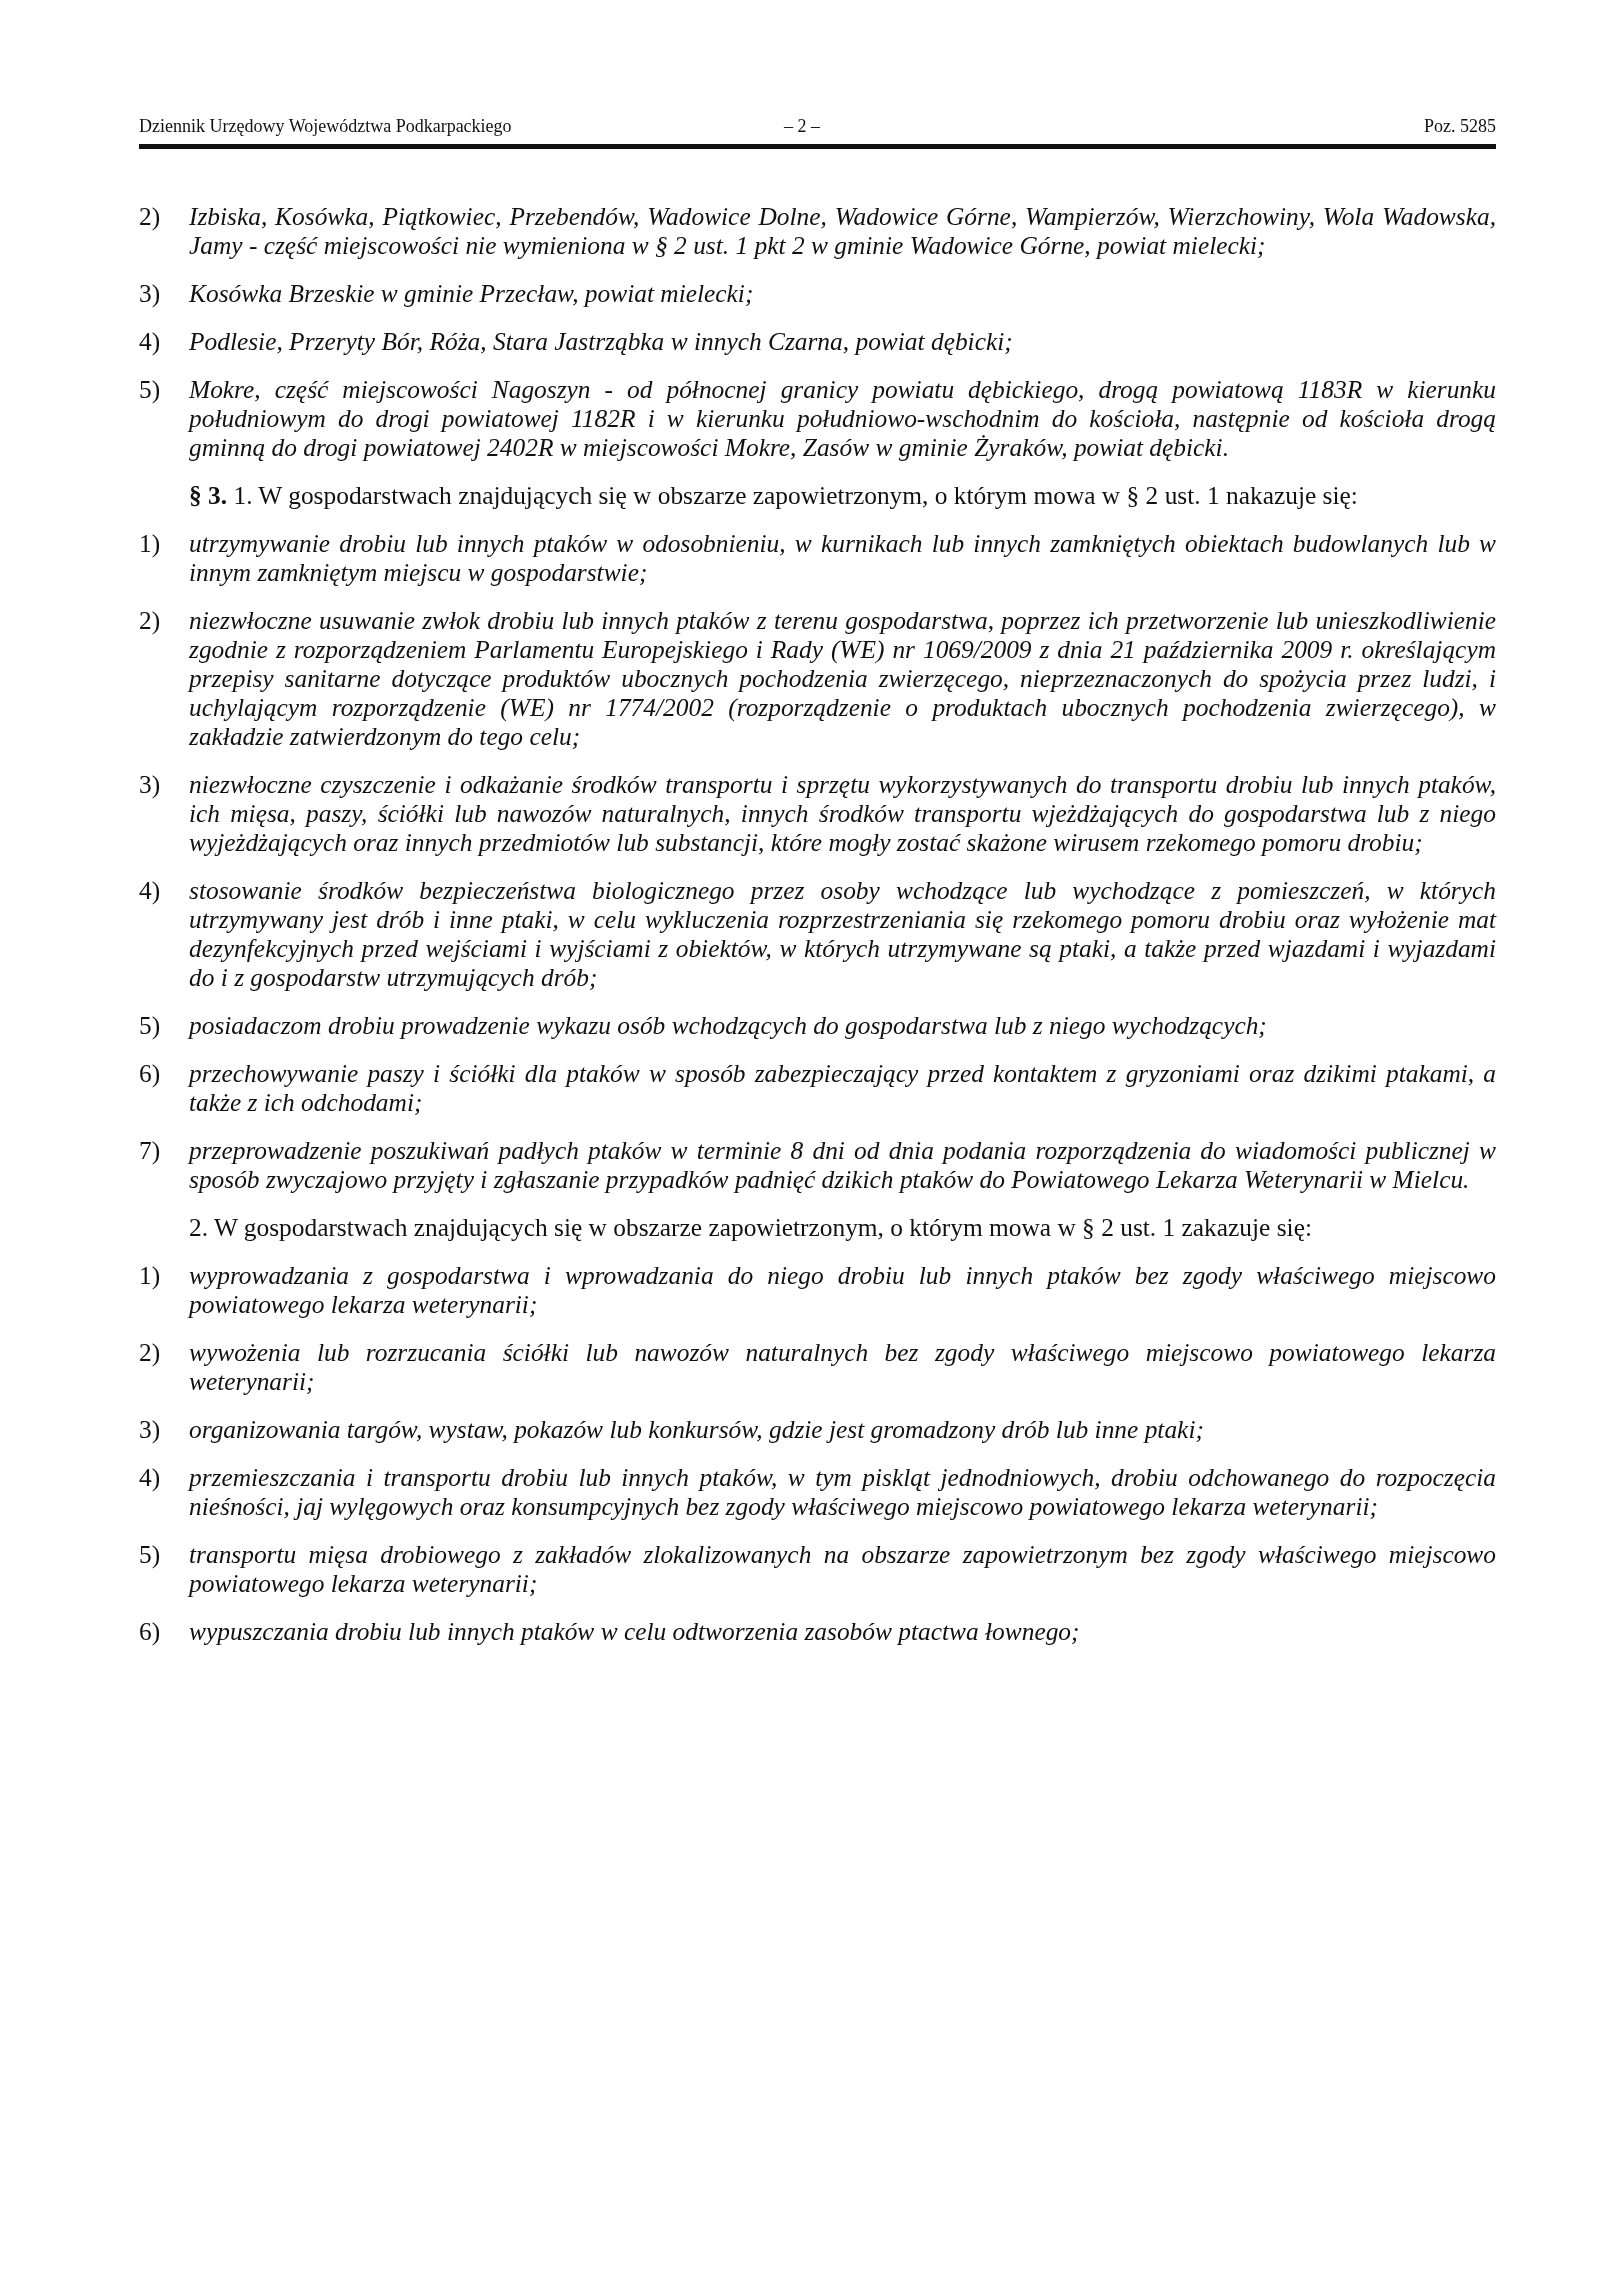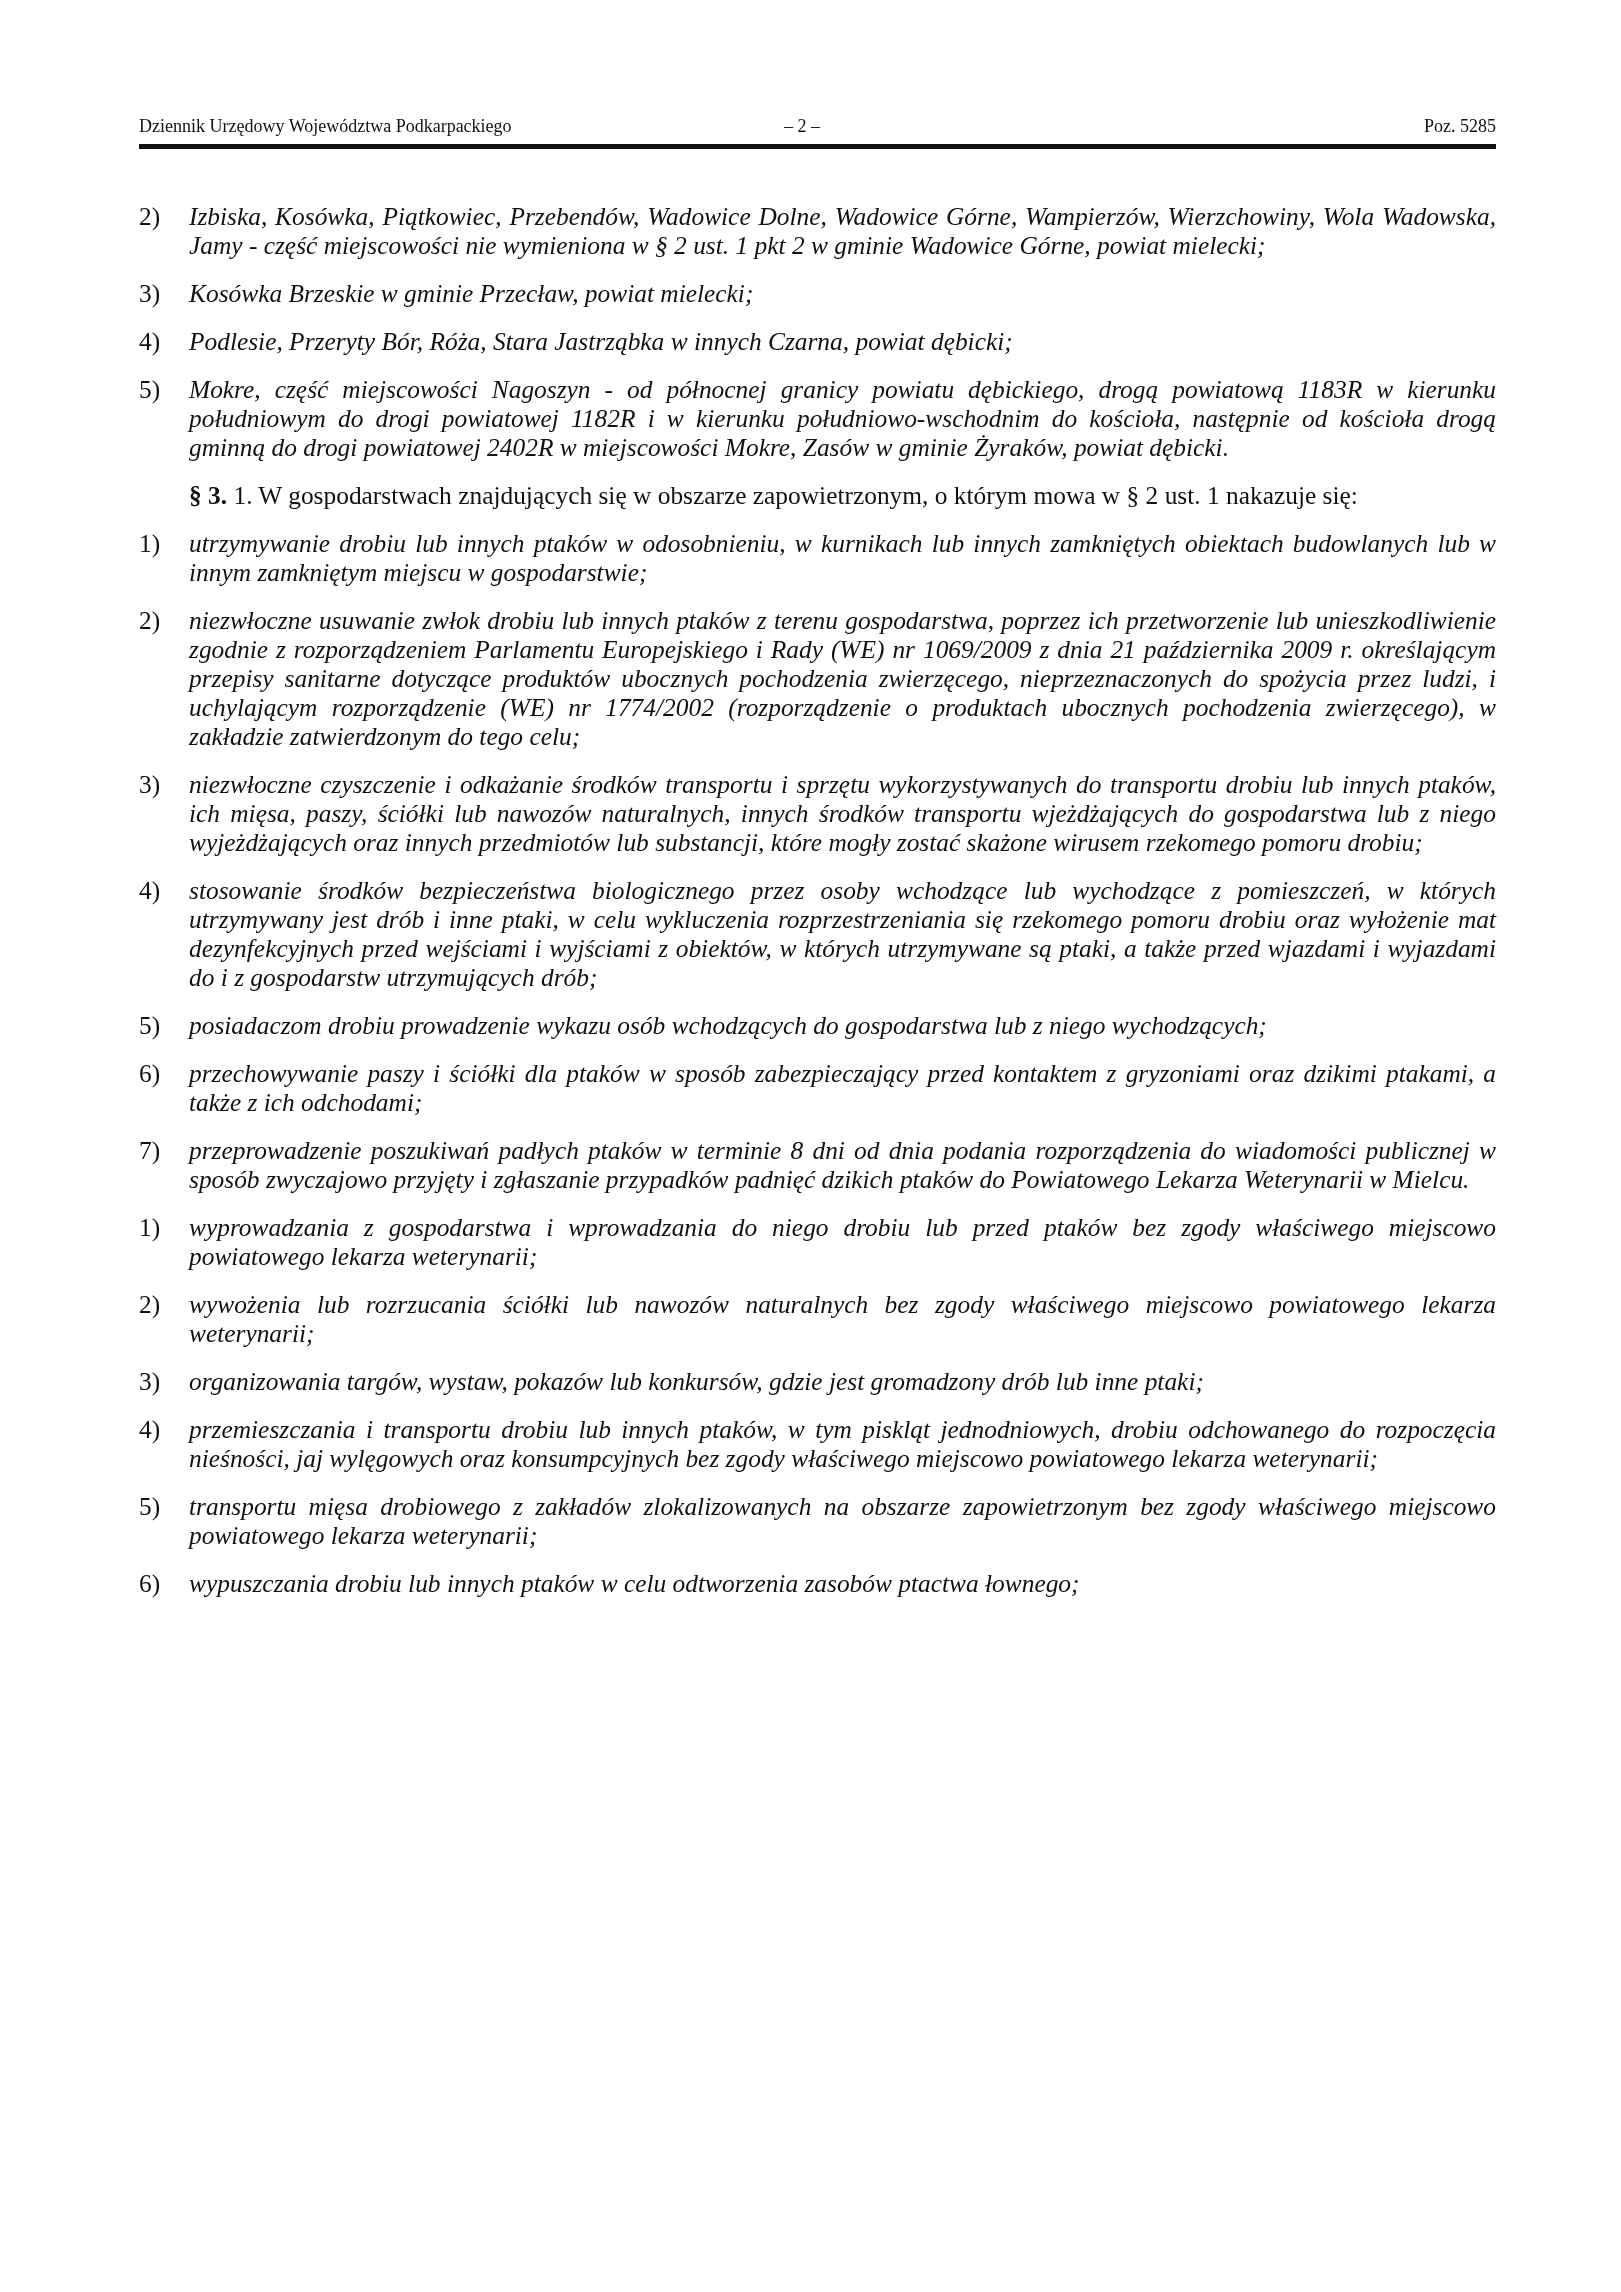--- a/index.html
+++ b/index.html
@@ -90,25 +90,26 @@
       <div class="item">
         <span class="num">6)</span>
         <span class="txt">przechowywanie paszy i ściółki dla ptaków w sposób zabezpieczający przed kontaktem z gryzoniami oraz dzikimi ptakami, a także z ich odchodami;</span>
       </div>
       <div class="item">
         <span class="num">7)</span>
         <span class="txt">przeprowadzenie poszukiwań padłych ptaków w terminie 8 dni od dnia podania rozporządzenia do wiadomości publicznej w sposób zwyczajowo przyjęty i zgłaszanie przypadków padnięć dzikich ptaków do Powiatowego Lekarza Weterynarii w Mielcu.</span>
       </div>
     </div>
 
+    <div class="para">2. W gospodarstwach znajdujących się w obszarze zapowietrzonym, o którym mowa w § 2 ust. 1 zakazuje się:</div>
 
     <div>
       <div class="item">
         <span class="num">1)</span>
-        <span class="txt">wyprowadzania z gospodarstwa i wprowadzania do niego drobiu lub przed ptaków bez zgody właściwego miejscowo powiatowego lekarza weterynarii;</span>
+        <span class="txt">wyprowadzania z gospodarstwa i wprowadzania do niego drobiu lub innych ptaków bez zgody właściwego miejscowo powiatowego lekarza weterynarii;</span>
       </div>
       <div class="item">
         <span class="num">2)</span>
         <span class="txt">wywożenia lub rozrzucania ściółki lub nawozów naturalnych bez zgody właściwego miejscowo powiatowego lekarza weterynarii;</span>
       </div>
       <div class="item">
         <span class="num">3)</span>
         <span class="txt">organizowania targów, wystaw, pokazów lub konkursów, gdzie jest gromadzony drób lub inne ptaki;</span>
       </div>
       <div class="item">

